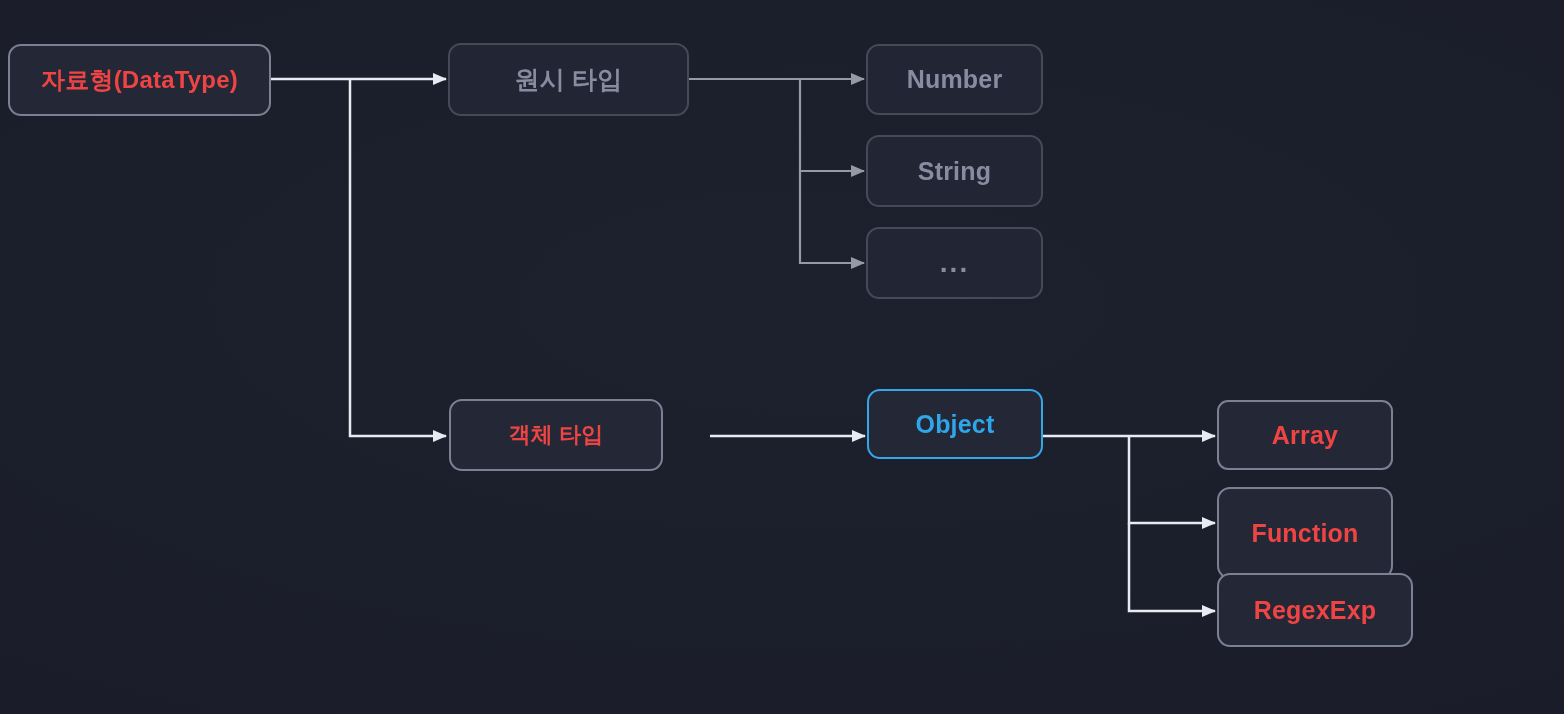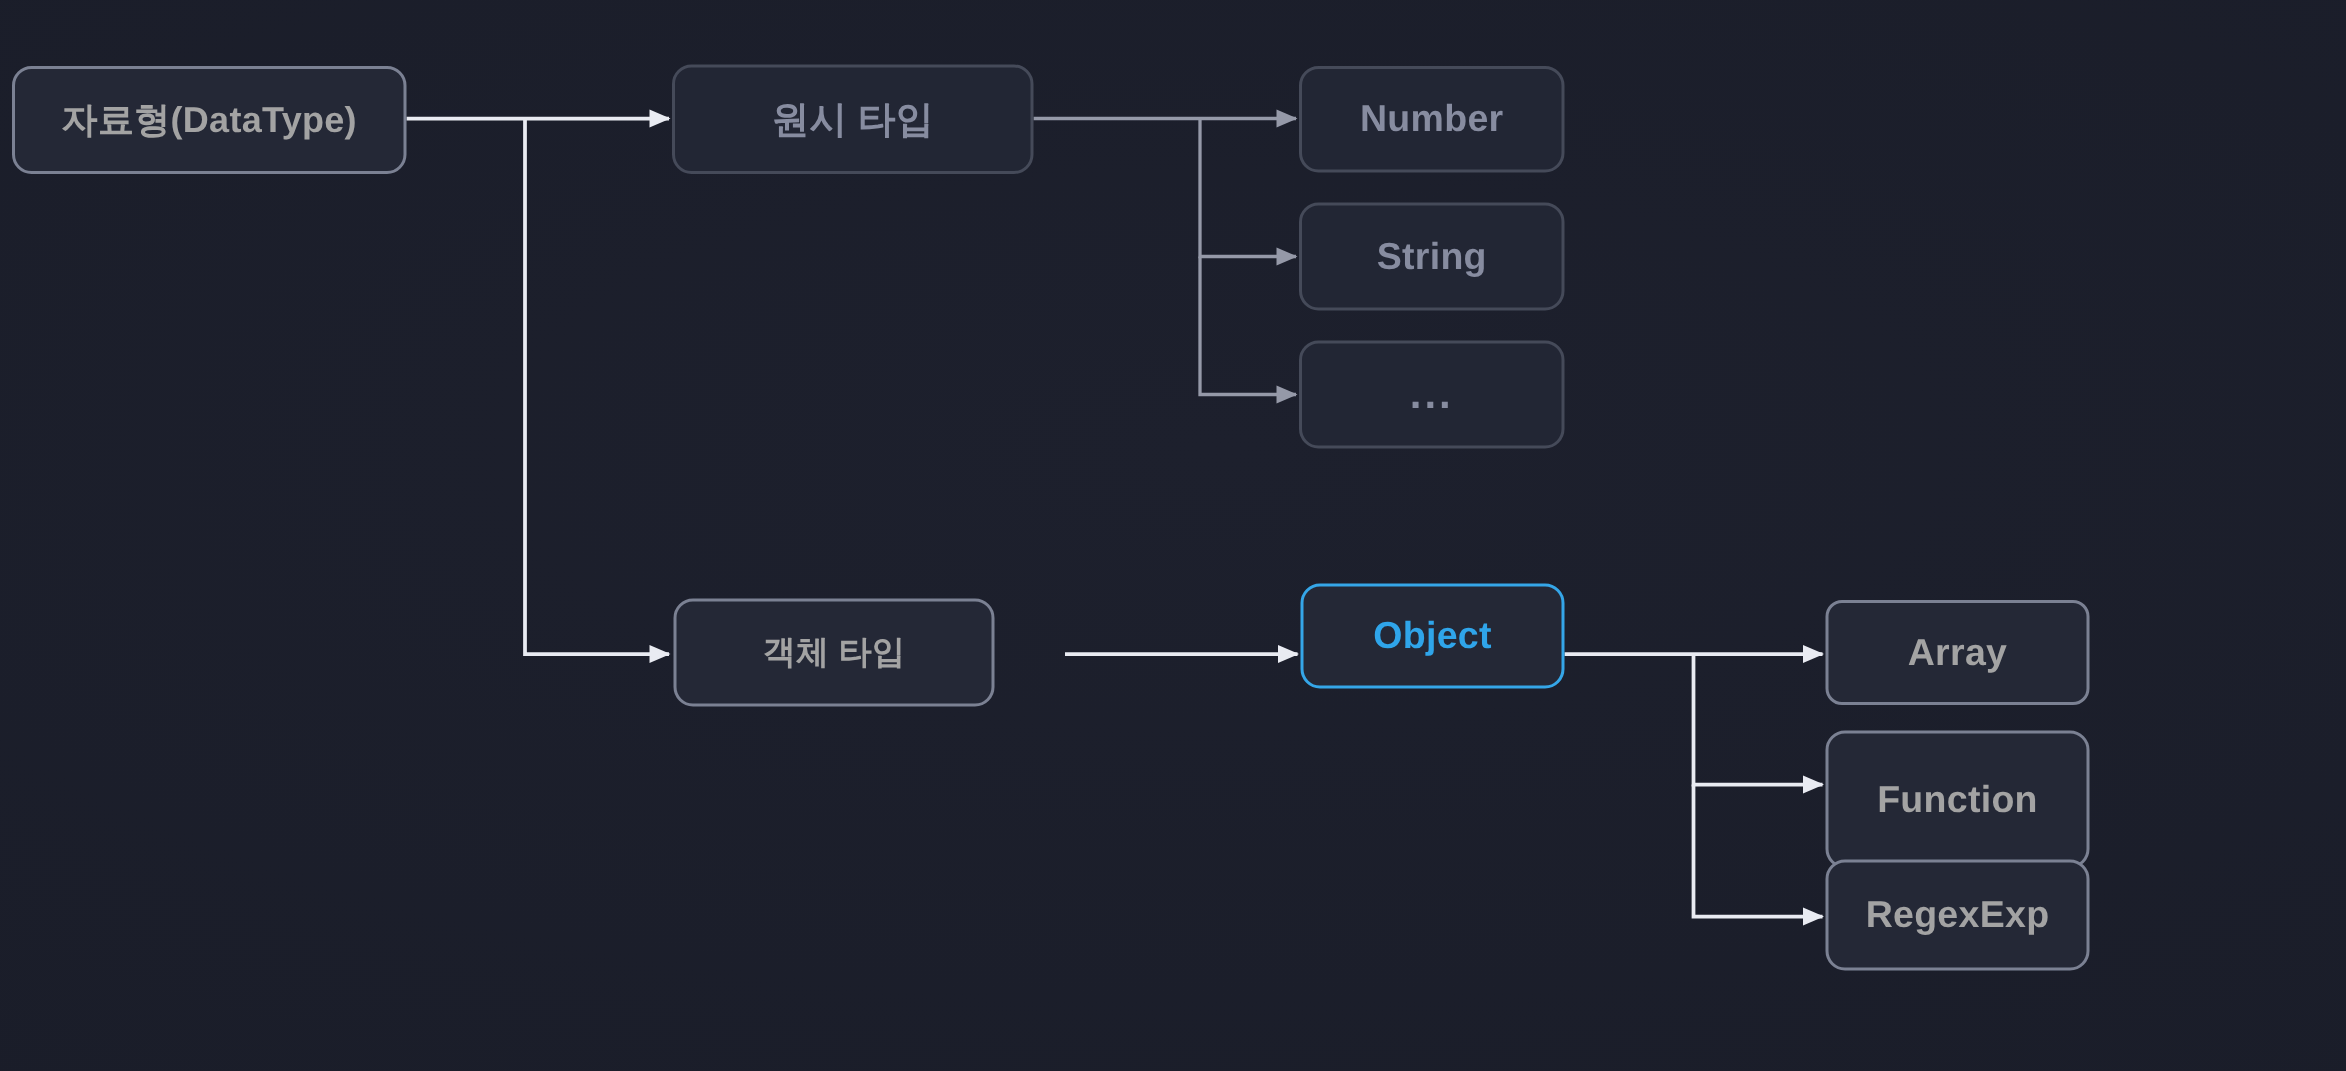--- a/index.html
+++ b/index.html
@@ -38,34 +38,34 @@
     align-items: center;
     justify-content: center;
     box-sizing: border-box;
     border-radius: 13px;
     background: #242836;
     font-weight: 700;
     font-size: 25px;
     letter-spacing: 0.2px;
     white-space: nowrap;
   }
-  .bright { border: 2px solid #7b8193; color: #a3a3a3; }
+  .bright { border: 2px solid #7b8193; color: #ef4444; }
   .dim    { border: 2px solid #454a59; color: #878ca0; background: #222634; }
   .accent { border: 2.5px solid #35a6e8; color: #2fa5ea; }
 
   .n-datatype   { left: 8px;    top: 44px;  width: 263px; height: 72px; font-size: 24px; }
   .n-primitive  { left: 448px;  top: 43px;  width: 241px; height: 73px; }
   .n-number     { left: 866px;  top: 44px;  width: 177px; height: 71px; }
   .n-string     { left: 866px;  top: 135px; width: 177px; height: 72px; }
   .n-ellipsis   { left: 866px;  top: 227px; width: 177px; height: 72px; font-size: 28px; letter-spacing: 2px; }
   .n-objecttype { left: 449px;  top: 399px; width: 214px; height: 72px; font-size: 22px; }
   .n-object     { left: 867px;  top: 389px; width: 176px; height: 70px; }
   .n-array      { left: 1217px; top: 400px; width: 176px; height: 70px; border-radius: 11px; }
   .n-function   { left: 1217px; top: 487px; width: 176px; height: 92px; }
-  .n-regexexp   { left: 1217px; top: 573px; width: 176px; height: 74px; }
+  .n-regexexp   { left: 1217px; top: 573px; width: 196px; height: 74px; }
 </style>
 </head>
 <body>
 
 <div class="stage">
 
   <svg class="edges" viewBox="0 0 1564 714" aria-hidden="true">
     <defs>
       <marker id="arrow-bright" markerUnits="userSpaceOnUse" markerWidth="16" markerHeight="14" refX="14" refY="7" orient="auto">
         <path d="M1 1 L15 7 L1 13 Z" fill="#e9ebf2"></path>

